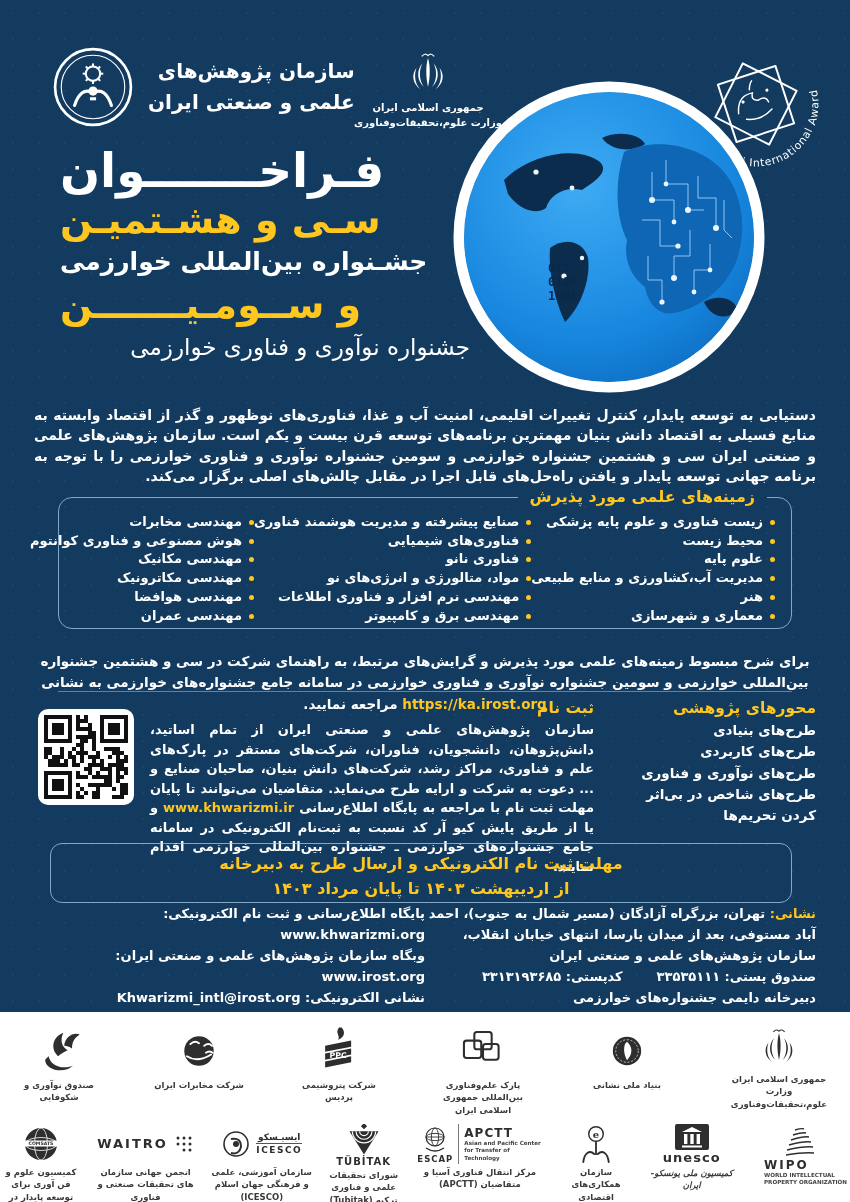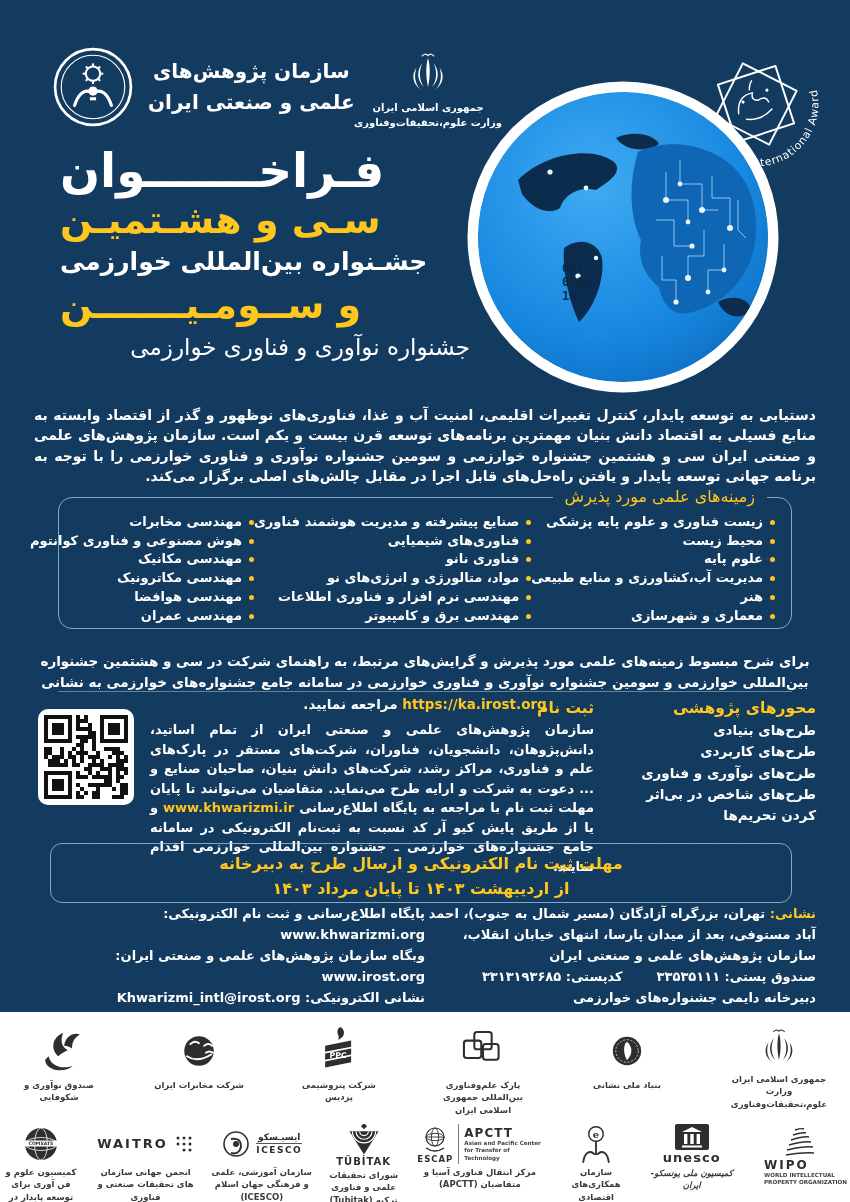--- a/index.html
+++ b/index.html
@@ -8,41 +8,41 @@
   }
   html,body{margin:0;padding:0;background:#555;}
   .poster{position:relative;width:850px;height:1202px;margin:0 auto;overflow:hidden;
     background:var(--bg);color:#fff;font-family:"DejaVu Sans",sans-serif;}
   .poster::before{content:"";position:absolute;inset:0;
     background-image:radial-gradient(rgba(255,255,255,.045) 1.4px,transparent 1.5px);
     background-size:26px 26px;}
   .abs{position:absolute;}
   
   .hdr-org{left:52px;top:46px;display:flex;align-items:center;gap:14px;}
-  .hdr-org .org-name{direction:rtl;text-align:center;font-weight:bold;font-size:20px;line-height:1.55;}
+  .hdr-org .org-name{direction:rtl;font-weight:bold;font-size:20px;line-height:1.55;}
   .hdr-ministry{left:344px;top:48px;width:168px;text-align:center;}
   .hdr-ministry .cap{font-size:10px;font-weight:bold;line-height:1.5;direction:rtl;}
   .hdr-seal{right:16px;top:26px;width:156px;height:156px;}
   
-  .globe{left:466px;top:80px;width:314px;height:314px;}
+  .globe{left:452px;top:80px;width:314px;height:314px;}
   
   .title-block{left:60px;top:146px;width:410px;direction:rtl;text-align:left;}
   .t1{font-size:47px;font-weight:bold;line-height:1.08;}
   .t2{font-size:38px;font-weight:bold;color:var(--yellow);line-height:1.25;}
   .t3{font-size:25px;font-weight:bold;line-height:1.45;}
   .t4{font-size:38px;font-weight:bold;color:var(--yellow);line-height:1.3;}
   .t5{font-size:23px;font-weight:normal;line-height:1.5;text-align:right;}
   
   .intro{left:34px;right:34px;top:391px;direction:rtl;text-align:justify;
     font-size:14px;font-weight:bold;line-height:1.46;}
   
   .fields-box{left:58px;right:58px;top:497px;height:130px;
     border:1px solid var(--boxline);border-radius:14px;}
   .fields-title{position:absolute;top:-11px;right:24px;background:var(--bg);
-    padding:0 12px;color:var(--yellow);font-size:16px;font-weight:normal;direction:rtl;}
+    padding:0 12px;color:var(--yellow);font-size:16px;font-weight:bold;direction:rtl;}
   .fields-cols{display:flex;direction:rtl;padding:15px 16px 0 10px;}
   .fields-cols ul{list-style:none;margin:0;padding:0;}
   .fc1{flex:0 0 34%;} .fc2{flex:0 0 36%;} .fc3{flex:0 0 30%;}
   .fields-cols li{position:relative;padding-right:12px;font-size:13px;font-weight:bold;
     line-height:1.44;white-space:nowrap;direction:rtl;text-align:right;}
   .dot{position:absolute;right:0;top:7px;width:5px;height:5px;border-radius:50%;background:var(--yellow);}
   
   .guide{left:40px;right:40px;top:637px;direction:rtl;text-align:center;
     font-size:13.5px;font-weight:bold;line-height:1.62;}
   .link-y{color:var(--yellow);unicode-bidi:embed;}

